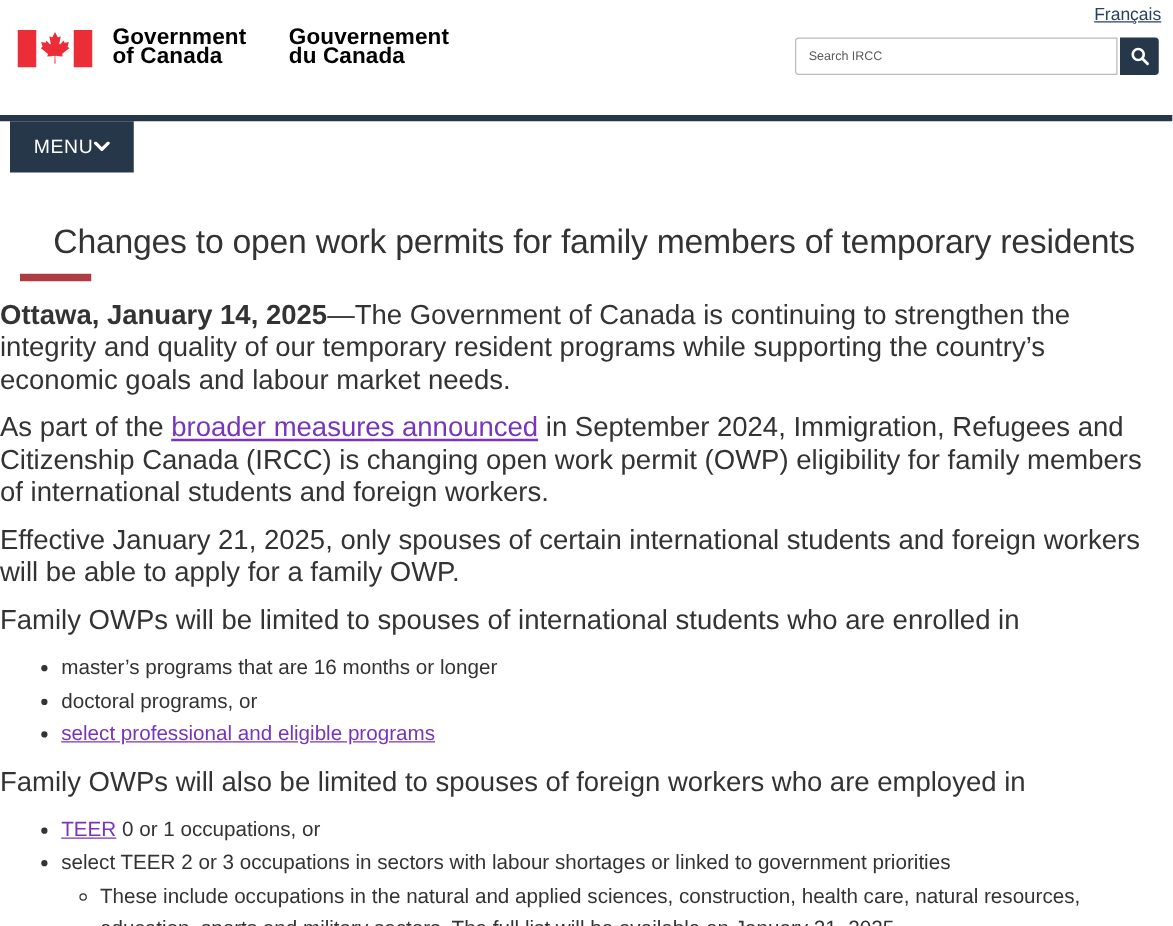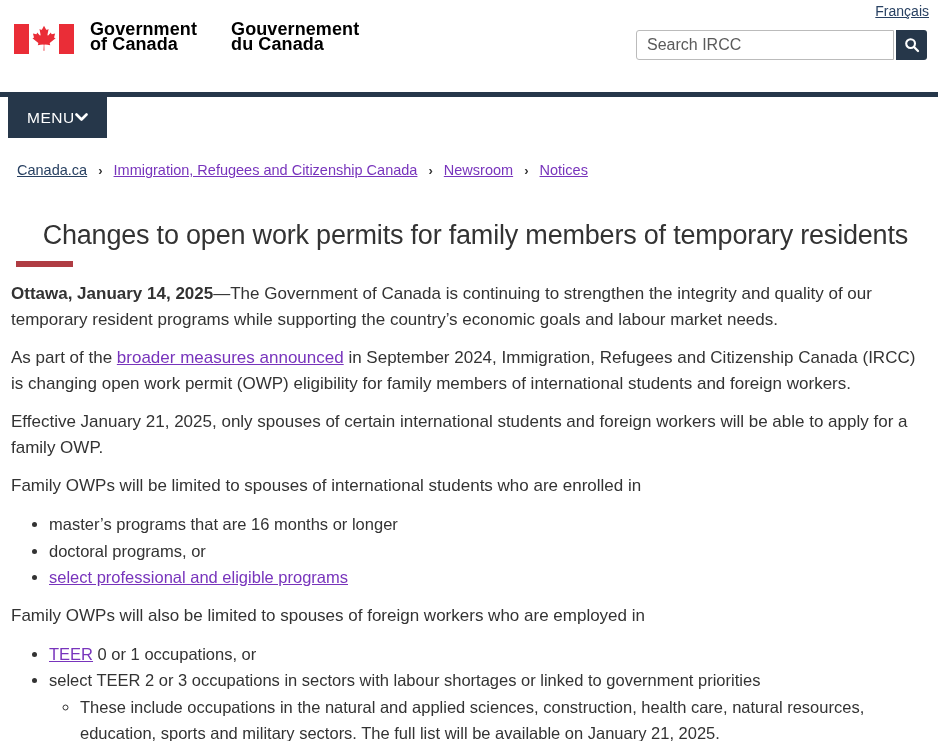--- a/index.html
+++ b/index.html
@@ -24,21 +24,21 @@
     position:absolute;top:3px;right:9px;font-size:14px;
     color:var(--link-default);text-decoration:underline;cursor:pointer;
   }
   .fip{position:absolute;left:14px;top:22px;display:flex;align-items:flex-start;}
   .flag{width:60px;height:30px;display:block;margin-right:16px;margin-top:2px;}
   .wordmark{font-size:18px;font-weight:700;line-height:15px;color:#000;letter-spacing:0.1px;}
   .wordmark.en{margin-right:34px;}
   .search-box{position:absolute;top:30px;right:11px;display:flex;align-items:center;}
   .search-input{
     width:258px;height:30px;border:1px solid #bbb;border-radius:3px 0 0 3px;
-    padding:0 10px;font-size:16px;font-family:"Liberation Sans",sans-serif;color:#4d7c0f;
+    padding:0 10px;font-size:10px;font-family:"Liberation Sans",sans-serif;color:#4d7c0f;
   }
   .search-input::placeholder{color:#5a5a5a;opacity:1;}
   .search-btn{
     width:31px;height:30px;margin-left:2px;border:0;border-radius:0 3px 3px 0;
     background:var(--nav-navy);display:flex;align-items:center;justify-content:center;cursor:pointer;
   }
 
   
   .menu-bar{border-top:5px solid var(--nav-navy);height:46px;}
   .menu-btn{
@@ -53,21 +53,21 @@
   .breadcrumb a{color:var(--link-visited);text-decoration:underline;cursor:pointer;}
   .breadcrumb a.first{color:var(--link-default);}
   .crumb-sep{color:#333;margin:0 7px;font-weight:700;font-size:13px;}
 
   
   h1{
     margin:38px 16px 0 16px;max-width:892px;
     font-size:27px;line-height:34px;font-weight:400;color:var(--text);letter-spacing:-0.2px;text-align:right;
   }
   .title-bar{width:57px;height:6px;background:var(--accent-red);margin:9px 0 14px 16px;}
-  main p{margin:0 16px 12px 11px;font-size:17px;line-height:26px;}
+  main p{margin:0 16px 12px 0;font-size:22px;line-height:26px;}
   main a{color:var(--link-visited);text-decoration:underline;cursor:pointer;}
   ul.main-list{margin:4px 16px 12px 16px;padding-left:33px;}
   ul.main-list li{font-size:16.5px;line-height:26.5px;}
   ul.sub-list{list-style:circle;margin:0;padding-left:31px;}
   .bold{font-weight:700;}
 </style>
 </head>
 <body>
 
 <div class="page">
@@ -104,29 +104,20 @@
 
   <nav class="menu-bar">
     <button class="menu-btn">
       <span>MENU</span>
       <svg class="chev" width="13" height="9" viewBox="0 0 13 9" aria-hidden="true">
         <path d="M1.5 1.5l5 5 5-5" fill="none" stroke="#ffffff" stroke-width="2.6" stroke-linecap="round" stroke-linejoin="round"></path>
       </svg>
     </button>
   </nav>
 
-  <nav class="breadcrumb">
-    <a class="first">Canada.ca</a>
-    <span class="crumb-sep">›</span>
-    <a>Immigration, Refugees and Citizenship Canada</a>
-    <span class="crumb-sep">›</span>
-    <a>Newsroom</a>
-    <span class="crumb-sep">›</span>
-    <a>Notices</a>
-  </nav>
 
   <main>
     <h1>Changes to open work permits for family members of temporary residents</h1>
     <div class="title-bar"></div>
 
     <p>
       <span class="bold">Ottawa, January 14, 2025</span><span>—The Government of Canada is continuing to strengthen the integrity and quality of our temporary resident programs while supporting the country’s economic goals and labour market needs.</span>
     </p>
 
     <p>

